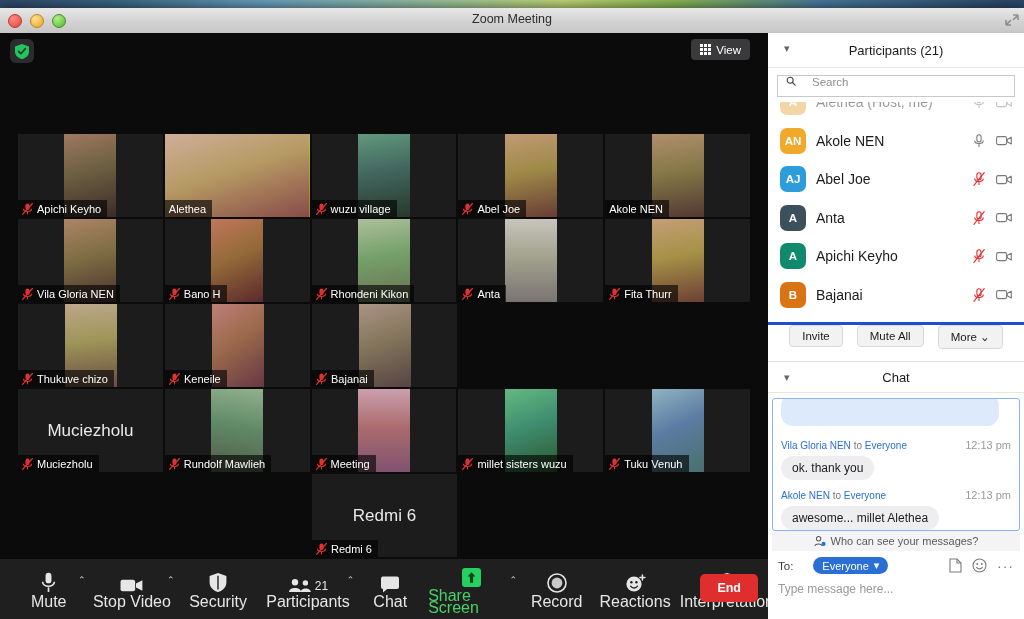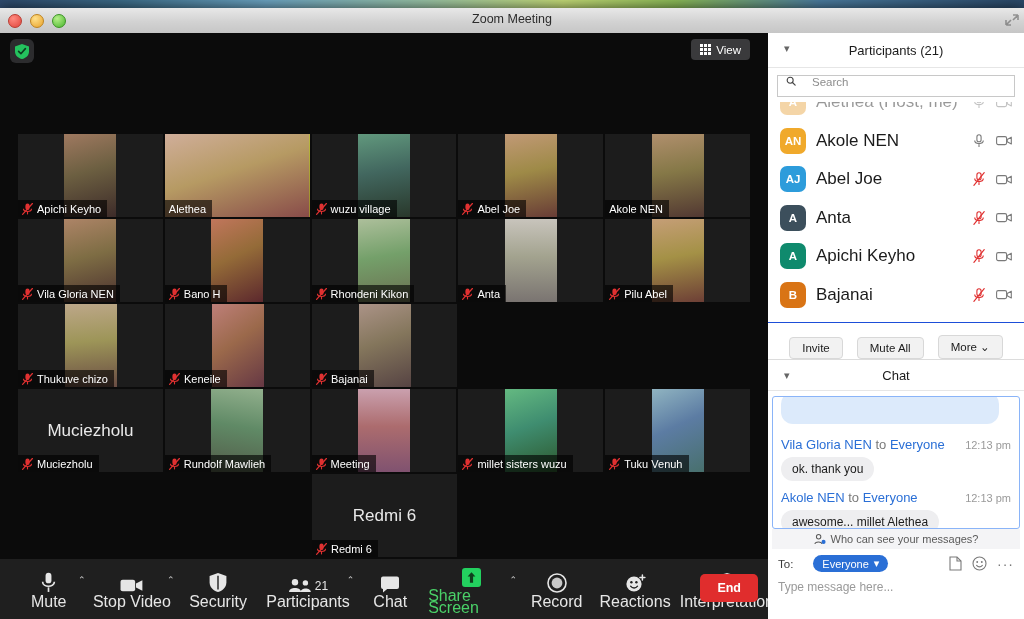--- a/index.html
+++ b/index.html
@@ -79,35 +79,35 @@
   .p-head .ttl{font-size:13px;color:#1b1b1b;}
   .p-chev{position:absolute;left:16px;top:9px;font-size:11px;color:#666;cursor:pointer;}
   .searchwrap{padding:7px 9px 5px;}
   .searchbox{height:20px;border:1px solid #c8c8c8;border-radius:0;display:flex;
     align-items:flex-start;padding:0 8px;gap:16px;background:#fff;}
   .searchbox .ph{font-size:11.5px;color:#8d8d8d;}
   .plist{height:220px;overflow:hidden;position:relative;}
   .prow{display:flex;align-items:center;height:38.5px;padding:0 12px 0 12px;gap:10px;}
   .pav{width:26px;height:26px;border-radius:7px;color:#fff;font-size:11.5px;font-weight:bold;
     display:flex;align-items:center;justify-content:center;flex:none;}
-  .pname{flex:1;font-size:17px;color:#1b1b1b;white-space:nowrap;overflow:hidden;}
+  .pname{flex:1;font-size:14px;color:#1b1b1b;white-space:nowrap;overflow:hidden;}
   .picons{display:flex;align-items:center;gap:11px;}
-  .p-actions{border-top:1px solid #1d4ed8;height:36px;display:flex;align-items:flex-end;
+  .p-actions{border-top:3px solid #1d4ed8;height:36px;display:flex;align-items:flex-start;
     justify-content:center;gap:14px;}
   .pbtn{background:#f2f2f2;border:1px solid #d8d8d8;border-radius:4px;font-size:11.5px;
     color:#1b1b1b;padding:4px 12px;cursor:pointer;}
 
   .chat-head{position:relative;height:30px;border-top:1px solid #dcdcdc;
     border-bottom:1px solid #e6e6e6;display:flex;align-items:center;justify-content:center;}
   .chat-head .ttl{font-size:13px;color:#1b1b1b;}
   .chatlog{position:relative;margin:5px 4px 0;height:131px;overflow:hidden;
     border:1.5px solid #8ab4f8;border-radius:3px;background:#fff;padding:0 8px;}
   .msg{margin-top:9px;}
   .msg .meta{display:flex;justify-content:space-between;align-items:baseline;}
-  .msg .who{font-size:13px;color:#2a6fd6;}
+  .msg .who{font-size:10px;color:#2a6fd6;}
   .msg .who .to{color:#7a7a7a;}
   .msg .who .every{color:#2a6fd6;}
   .msg .time{font-size:11px;color:#9a9a9a;}
   .bubble{display:inline-block;margin-top:5px;background:#eeeef0;border-radius:12px;
     padding:5px 11px;font-size:12px;color:#1b1b1b;max-width:200px;}
   .bubble.own{background:#dceafb;}
   .whocan{height:20px;display:flex;align-items:center;justify-content:center;gap:5px;
     font-size:11px;color:#5a5a5a;background:#f4f4f6;margin:0 4px;}
   .chatfoot{padding:6px 10px 0;}
   .torow{display:flex;align-items:center;gap:20px;}
@@ -267,21 +267,21 @@
               </div>
               <div class="tile">
                 <div class="inner" style="background: linear-gradient(170deg, rgb(197, 158, 119) 0%, rgb(164, 145, 70) 45%, rgb(109, 63, 54) 100%);"></div>
                 <div class="namebar">
                   <svg viewBox="0 0 11 12" class="mic-off">
                     <rect x="3.4" y="0.6" width="4.2" height="6.6" rx="2.1" fill="#e03131"></rect>
                     <path d="M1.5 5.8 C1.5 9.4 9.5 9.4 9.5 5.8" stroke="#e03131" stroke-width="1.15" fill="none"></path>
                     <path d="M5.5 8.6 V11.4" stroke="#e03131" stroke-width="1.15"></path>
                     <path d="M0.6 11.4 L10.4 0.5" stroke="#e03131" stroke-width="1.25" stroke-linecap="round"></path>
                   </svg>
-                  <span class="nm">Pilu Abel</span>
+                  <span class="nm">Fita Thurr</span>
                 </div>
               </div>
             </div>
             <div class="vrow">
               <div class="tile">
                 <div class="inner" style="background: linear-gradient(175deg, rgb(189, 167, 137) 0%, rgb(157, 149, 88) 45%, rgb(106, 77, 68) 100%);"></div>
                 <div class="namebar">
                   <svg viewBox="0 0 11 12" class="mic-off">
                     <rect x="3.4" y="0.6" width="4.2" height="6.6" rx="2.1" fill="#e03131"></rect>
                     <path d="M1.5 5.8 C1.5 9.4 9.5 9.4 9.5 5.8" stroke="#e03131" stroke-width="1.15" fill="none"></path>

